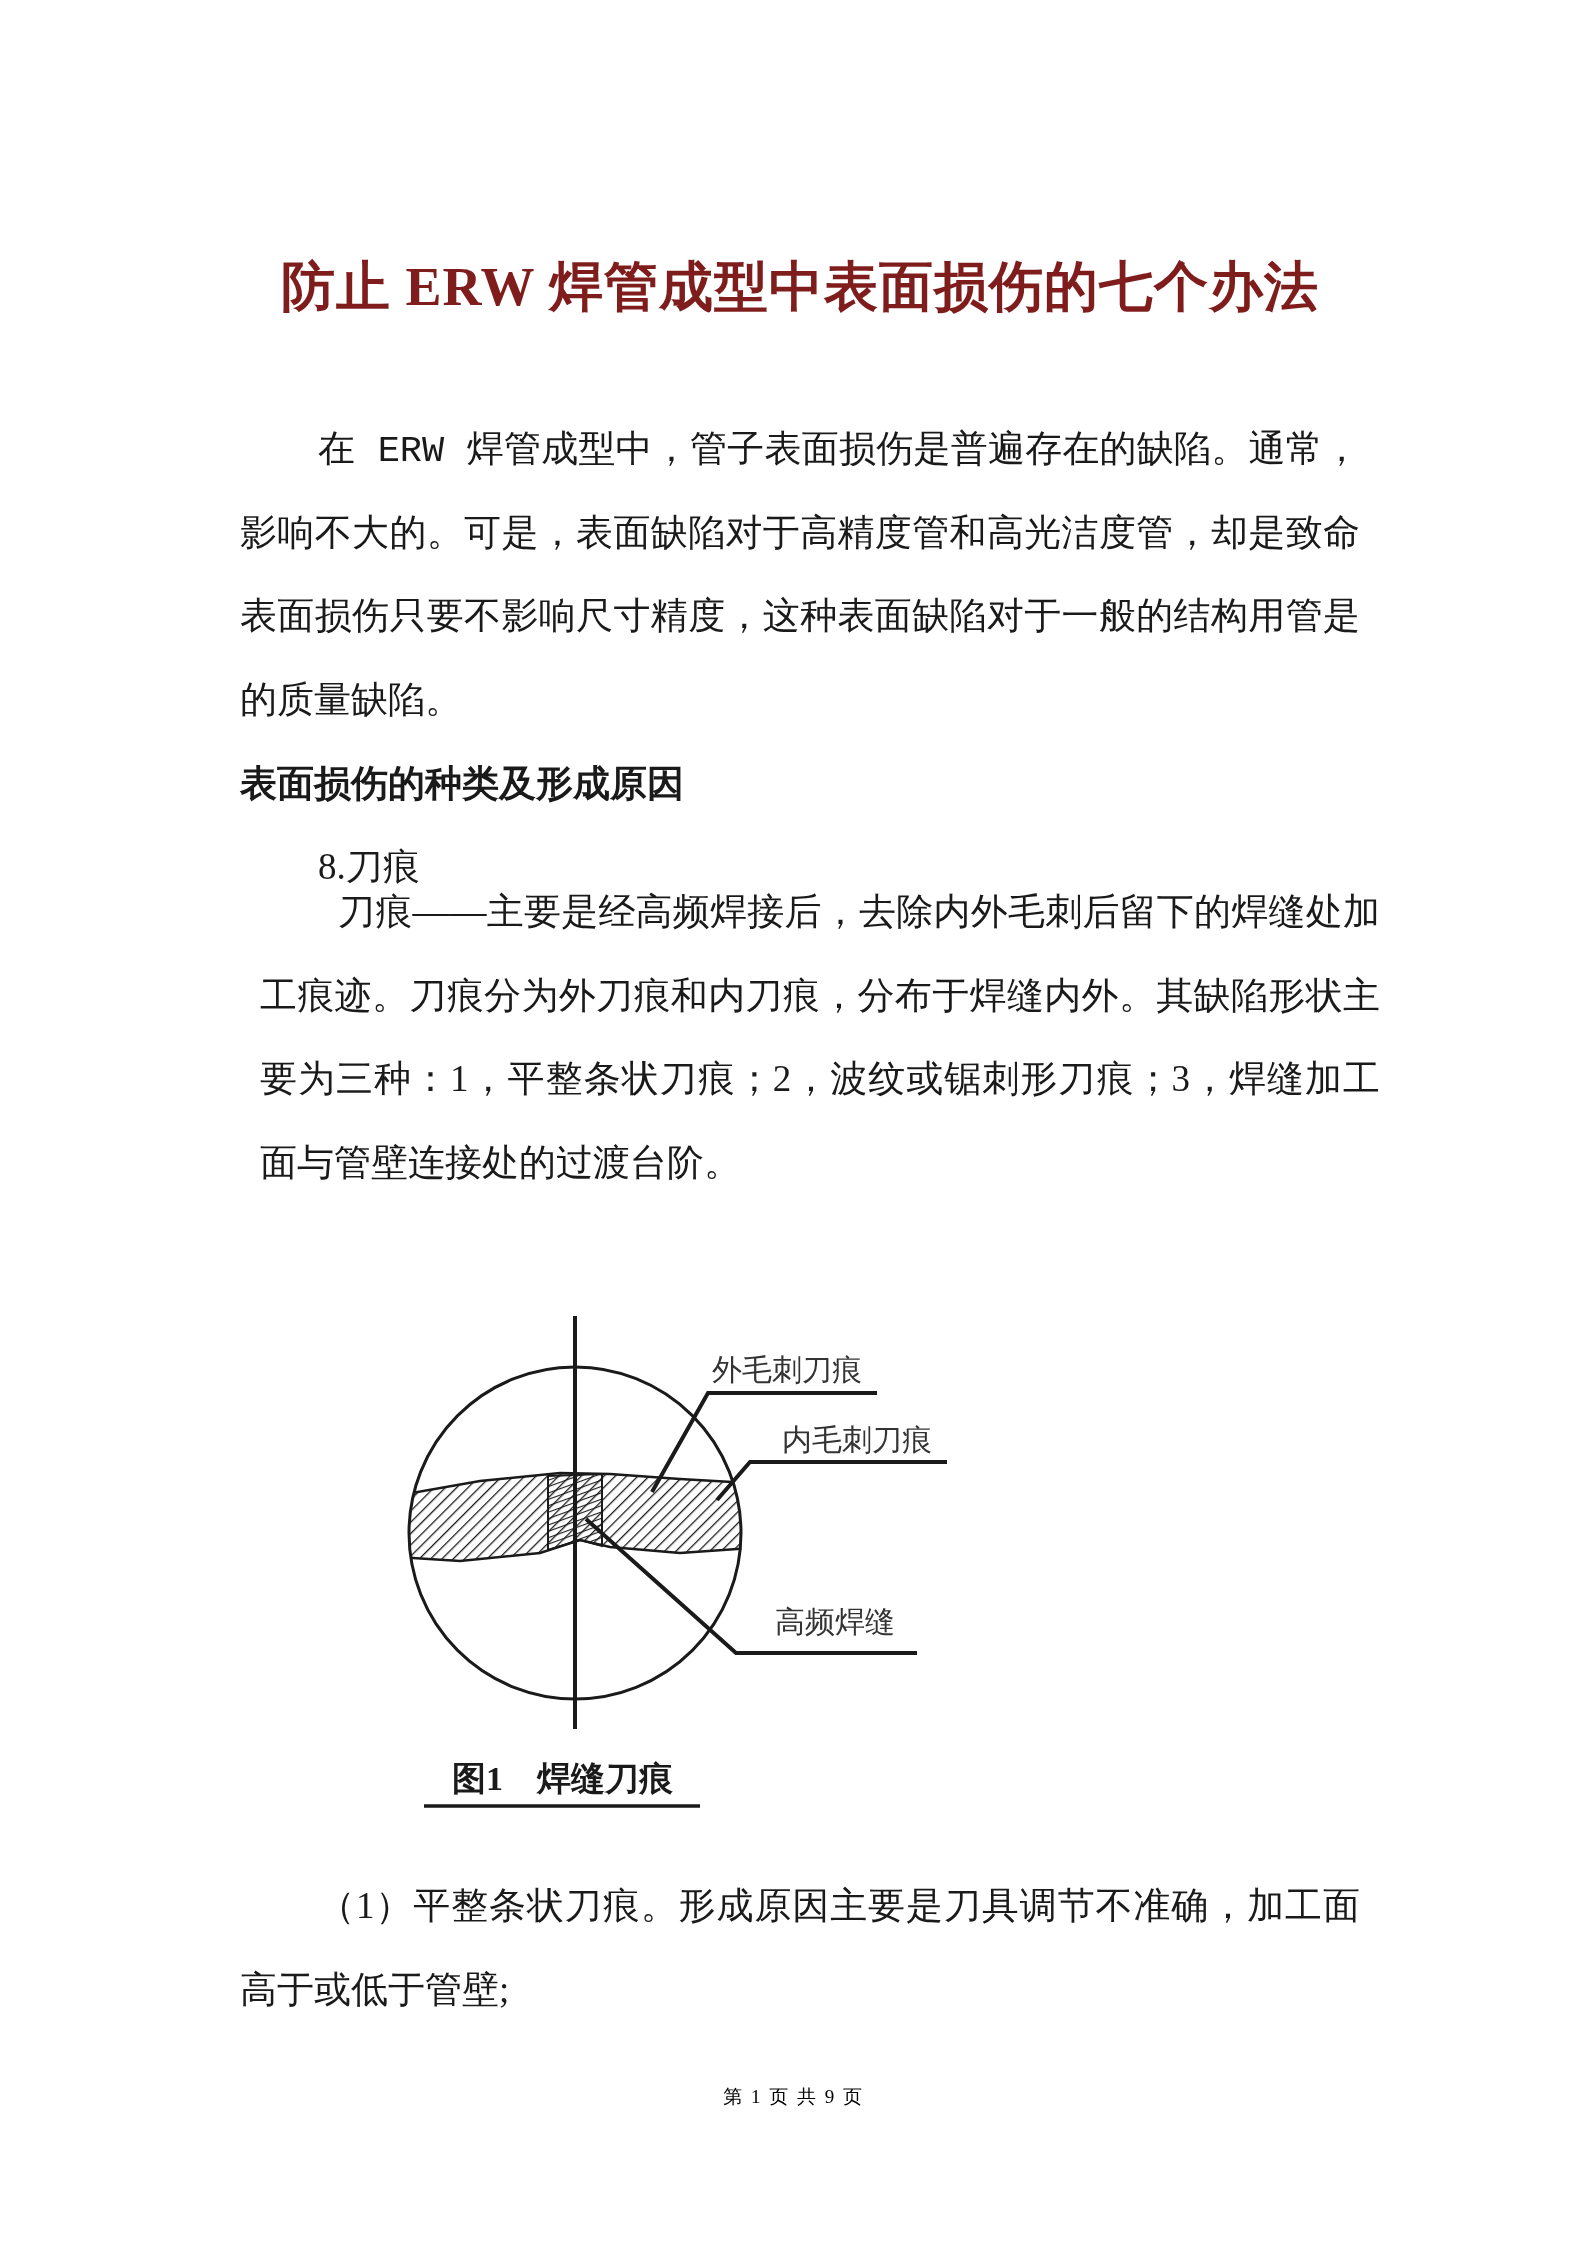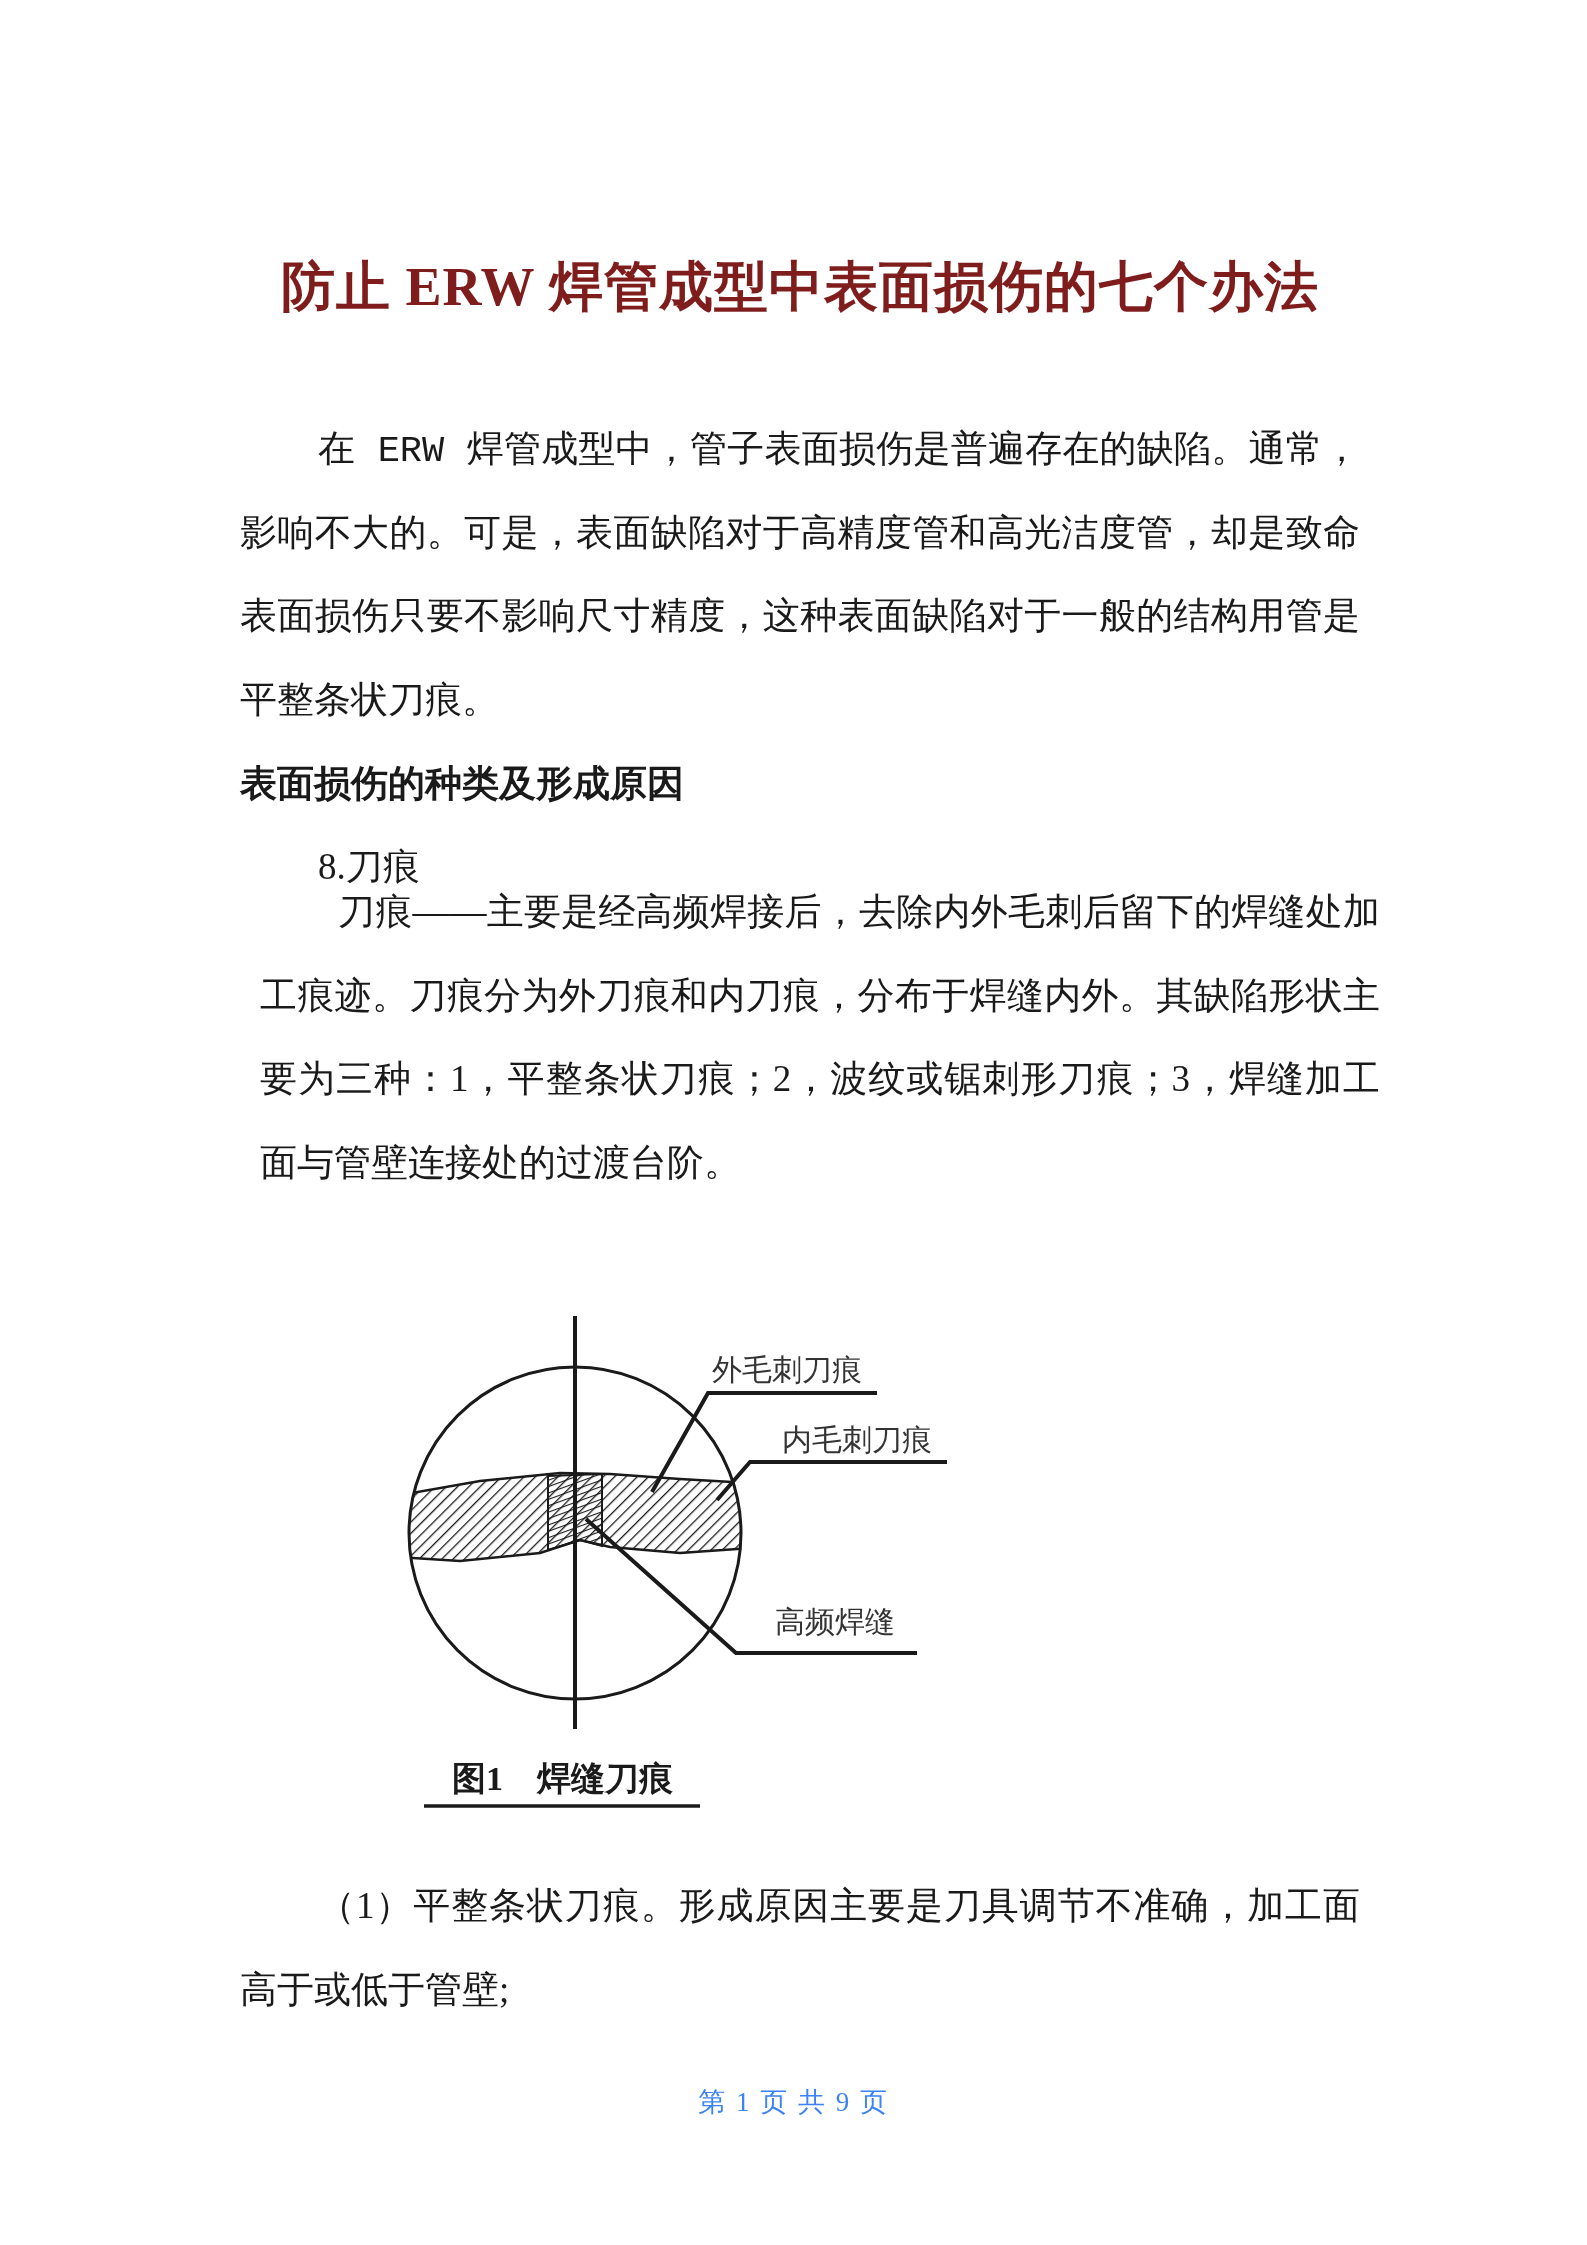--- a/index.html
+++ b/index.html
@@ -27,36 +27,36 @@
   .page-title {
     position:absolute; left:240px; top:252px; width:1120px;
     font-size:54px; font-weight:bold; text-align:center;
     line-height:70px; letter-spacing:1px; color:#7f1d1d;
   }
   .bold { font-weight:bold; }
   .figure-wrap { position:absolute; left:280px; top:1290px; width:760px; height:530px; }
   .figure-wrap svg { display:block; }
   .page-footer {
     position:absolute; left:0; top:2084px; width:1587px;
-    text-align:center; font-size:27px; color:#3b82f6;
+    text-align:center; font-size:19px; color:#000000;
     letter-spacing:2px;
   }
 </style>
 </head>
 <body>
 
 <div class="page">
 
   <div class="page-title">防止 ERW 焊管成型中表面损伤的七个办法</div>
 
   <div class="tb" style="top:410px;font-family:Liberation Mono, monospace;">
     <div class="tline ind">在 ERW 焊管成型中，管子表面损伤是普遍存在的缺陷。通常，</div>
     <div class="tline">影响不大的。可是，表面缺陷对于高精度管和高光洁度管，却是致命</div>
     <div class="tline">表面损伤只要不影响尺寸精度，这种表面缺陷对于一般的结构用管是</div>
-    <div class="tline noj">平整条状刀痕。</div>
+    <div class="tline noj">的质量缺陷。</div>
   </div>
 
   <div class="tb" style="top:742px;">
     <div class="tline noj bold">表面损伤的种类及形成原因</div>
   </div>
 
   <div class="tb" style="top:825px;">
     <div class="tline noj ind">8.刀痕</div>
   </div>
 

